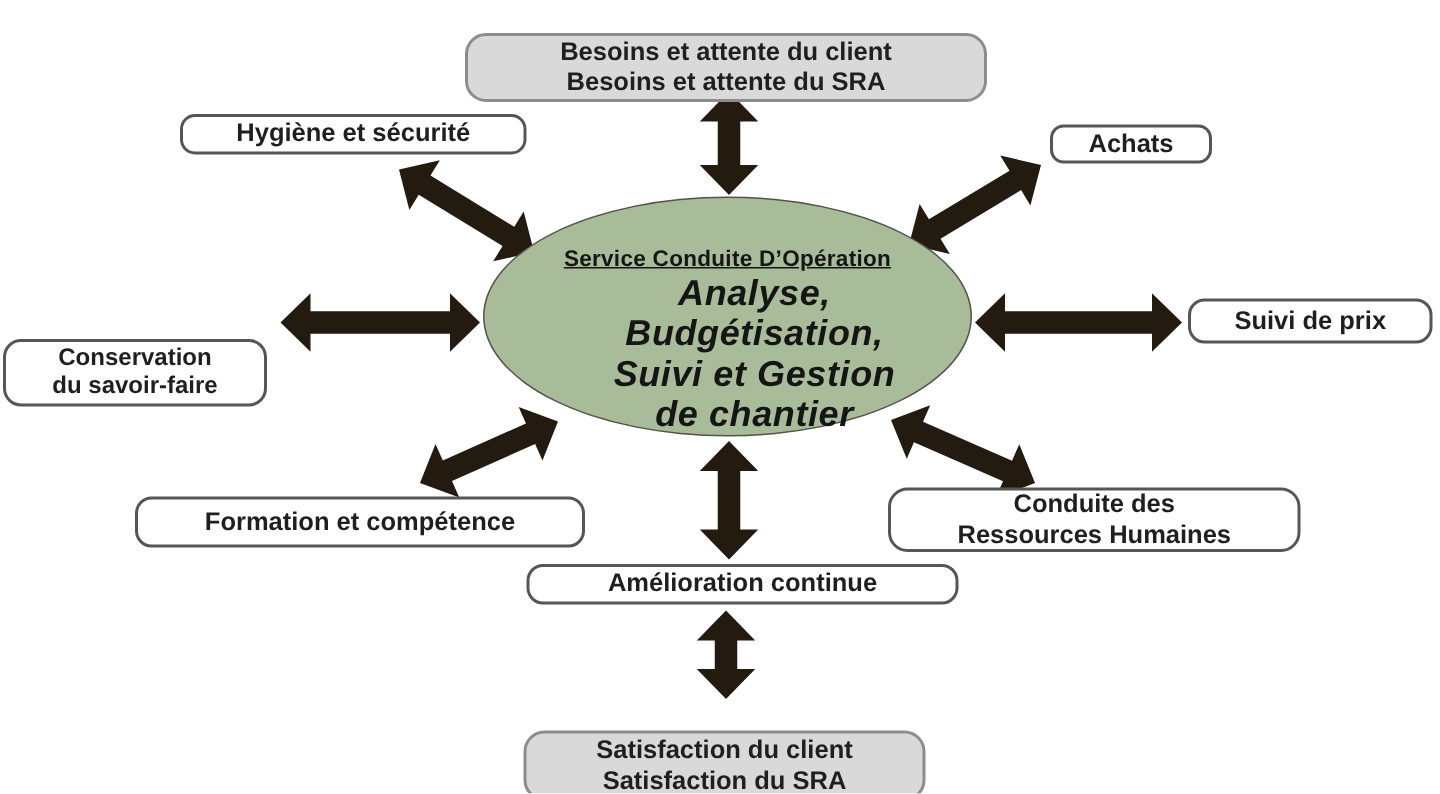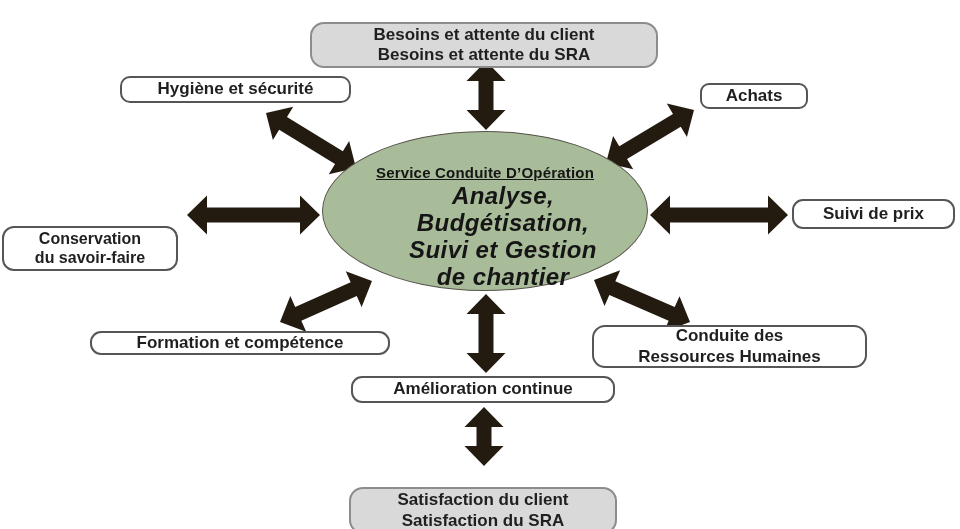--- a/index.html
+++ b/index.html
@@ -21,23 +21,23 @@
     white-space:pre-line;line-height:1.18;
     background:var(--white-box);border:2px solid var(--white-border);
     border-radius:12px;box-sizing:border-box;font-size:17px;
   }
   .node.gray{background:var(--gray-box);border-color:var(--gray-border);margin-top:16px;}
   #node-besoins      {left:310px;top:6px;  width:348px;height:46px;border-radius:14px;}
   #node-hygiene      {left:120px;top:76px; width:231px;height:27px;border-radius:10px;}
   #node-achats       {left:700px;top:83px; width:108px;height:26px;border-radius:9px;}
   #node-conservation {left:2px;  top:194px;width:176px;height:45px;font-size:16px;border-radius:12px;margin-top:32px;}
   #node-etude        {left:792px;top:199px;width:163px;height:30px;border-radius:11px;}
-  #node-formation    {left:90px; top:331px;width:300px;height:24px;border-radius:11px;}
+  #node-formation    {left:90px; top:331px;width:300px;height:34px;border-radius:11px;}
   #node-conduite     {left:592px;top:325px;width:275px;height:43px;border-radius:13px;}
-  #node-amelioration {left:351px;top:376px;width:264px;height:27px;border-radius:11px;}
+  #node-amelioration {left:351px;top:376px;width:288px;height:27px;border-radius:11px;}
   #node-satisfaction {left:349px;top:471px;width:268px;height:47px;border-radius:14px;}
   #center-ellipse{
     position:absolute;left:322px;top:131px;width:326px;height:160px;
     background:var(--ellipse-fill);border:1.5px solid var(--ellipse-border);
     border-radius:50%;box-sizing:border-box;
     display:flex;flex-direction:column;align-items:center;justify-content:flex-end;
     color:#151515;text-align:center;
   }
   #center-heading{
     font-size:15px;font-weight:bold;text-decoration:underline;

